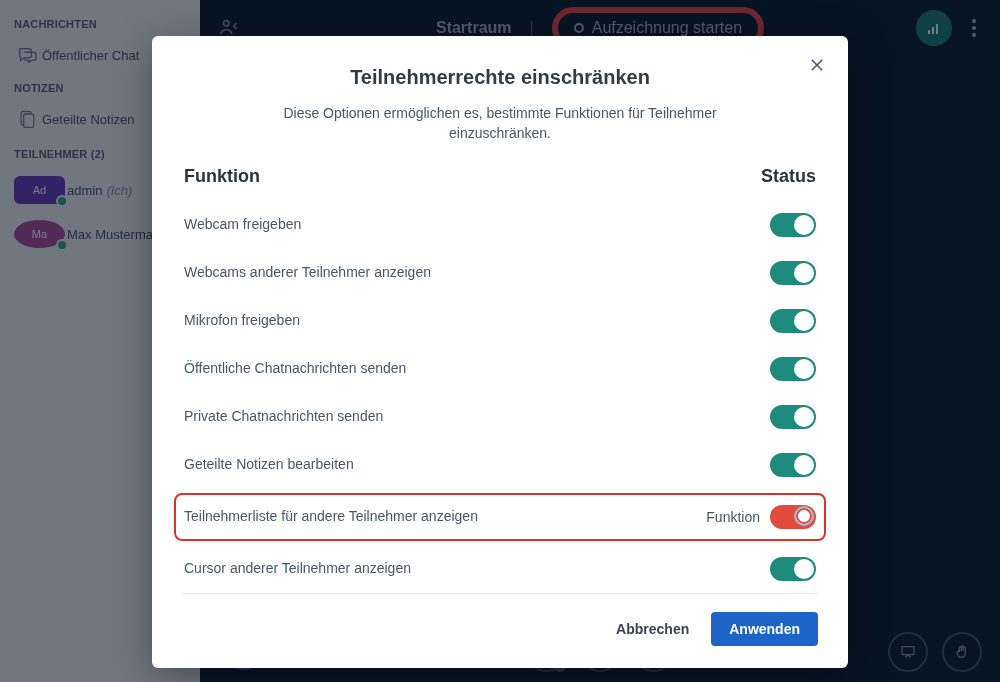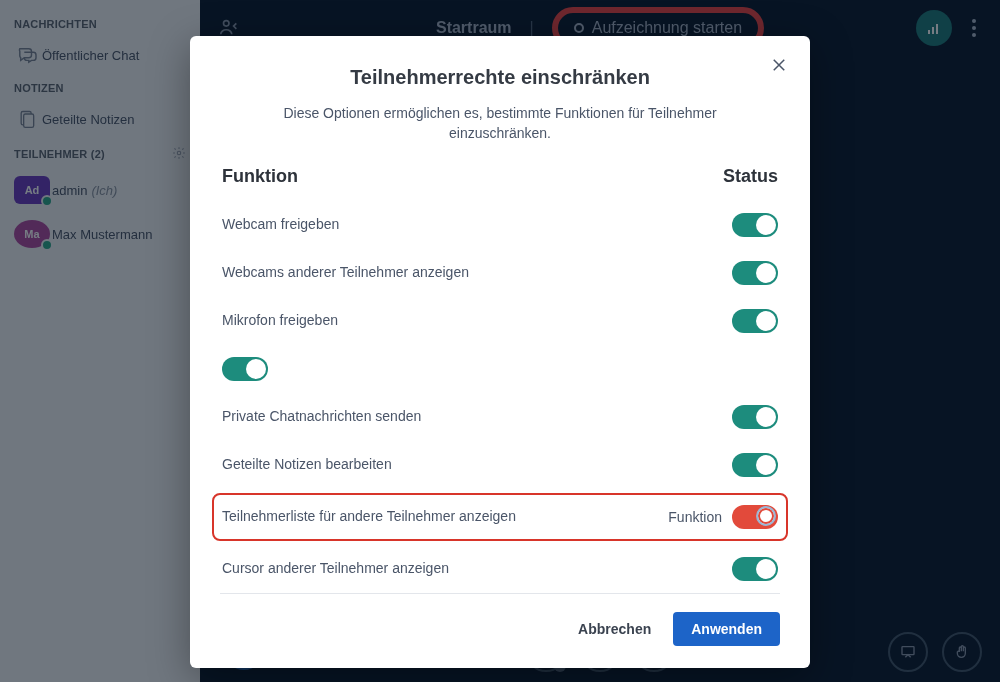--- a/index.html
+++ b/index.html
@@ -15,22 +15,22 @@
     color: #5b6470; font-weight: 700; font-size: 11px; letter-spacing: .2px;
     padding: 8px 6px 6px; display: flex; align-items: center; justify-content: space-between;
   }
   .sb-item {
     display: flex; align-items: center; gap: 2px; padding: 8px 6px; border-radius: 4px;
     color: #4a5568; cursor: pointer;
   }
   .sb-icon { width: 26px; height: 22px; display: flex; align-items: center; justify-content: center; color: #6b7280; }
 
   .avatar {
-    width: 36px; height: 28px; border-radius: 6px; display: flex; align-items: center; justify-content: center;
-    color: #fff; font-size: 11px; position: relative; font-weight: 700;
+    width: 51px; height: 28px; border-radius: 6px; display: flex; align-items: center; justify-content: center;
+    color: #fff; font-size: 11px; position: relative; font-weight: 400;
   }
   .avatar.sq { border-radius: 6px; }
   .avatar.rd { border-radius: 50%; }
   .avatar .badge {
     position: absolute; right: -3px; bottom: -3px; width: 12px; height: 12px; border-radius: 50%;
     background: #2da88a; border: 2px solid #f2f4f7;
   }
   .muted { color:#8a93a0; font-style: italic; margin-left:2px; }
 
   
@@ -54,21 +54,21 @@
   .plusbtn { position:absolute; left:24px; bottom:12px; width:40px; height:40px; border-radius:50%; background:#2563b0; color:#fff; display:flex; align-items:center; justify-content:center; font-size:22px; }
   .midbtns { margin:0 auto; display:flex; gap:14px; }
   .outlinebtn { width:40px; height:40px; border-radius:50%; border:2px solid #425569; display:flex; align-items:center; justify-content:center; position:relative; }
   .outlinebtn .dot { position:absolute; right:-2px; bottom:-2px; width:12px;height:12px;border-radius:50%;background:#526478; }
   .rightbtns { position:absolute; right:18px; bottom:10px; display:flex; gap:14px; }
 
   
   .overlay { position:absolute; inset:0; background:rgba(6,16,30,0.55); }
   .modal {
     position:absolute; top:36px; left:50%; transform:translateX(-50%);
-    width:620px; background:#fff; border-radius:6px; padding:24px 30px 22px;
+    width:696px; background:#fff; border-radius:6px; padding:24px 30px 22px;
     box-shadow: 0 10px 40px rgba(0,0,0,0.35);
   }
   .close { position:absolute; top:20px; right:22px; cursor:pointer; color:#4a5568; }
   .modal h2 { text-align:center; font-size:20px; color:#353b44; font-weight:600; margin:6px 0 14px; }
   .modal p.sub { text-align:center; color:#4a5568; font-size:14px; max-width:440px; margin:0 auto 18px; line-height:1.45; }
   .thead { display:flex; justify-content:space-between; font-weight:700; color:#2e333b; font-size:18px; padding:4px 2px 8px; }
   .rows { margin-top:6px; border-bottom:1px solid #e3e6eb; }
   .row { display:flex; align-items:center; justify-content:space-between; padding:12px 2px; font-size:14px; color:#4a5568; }
   .row .label { max-width:320px; line-height:1.35; }
   .row .right { display:flex; align-items:center; gap:10px; }
@@ -247,20 +247,21 @@
       </div>
       <div class="row">
         <div class="label">Mikrofon freigeben</div>
         <div class="right">
           <div class="toggle">
             <div class="knob"></div>
           </div>
         </div>
       </div>
       <div class="row">
+        <div class="label">Öffentliche Chatnachrichten senden</div>
         <div class="right">
           <div class="toggle">
             <div class="knob"></div>
           </div>
         </div>
       </div>
       <div class="row">
         <div class="label">Private Chatnachrichten senden</div>
         <div class="right">
           <div class="toggle">

